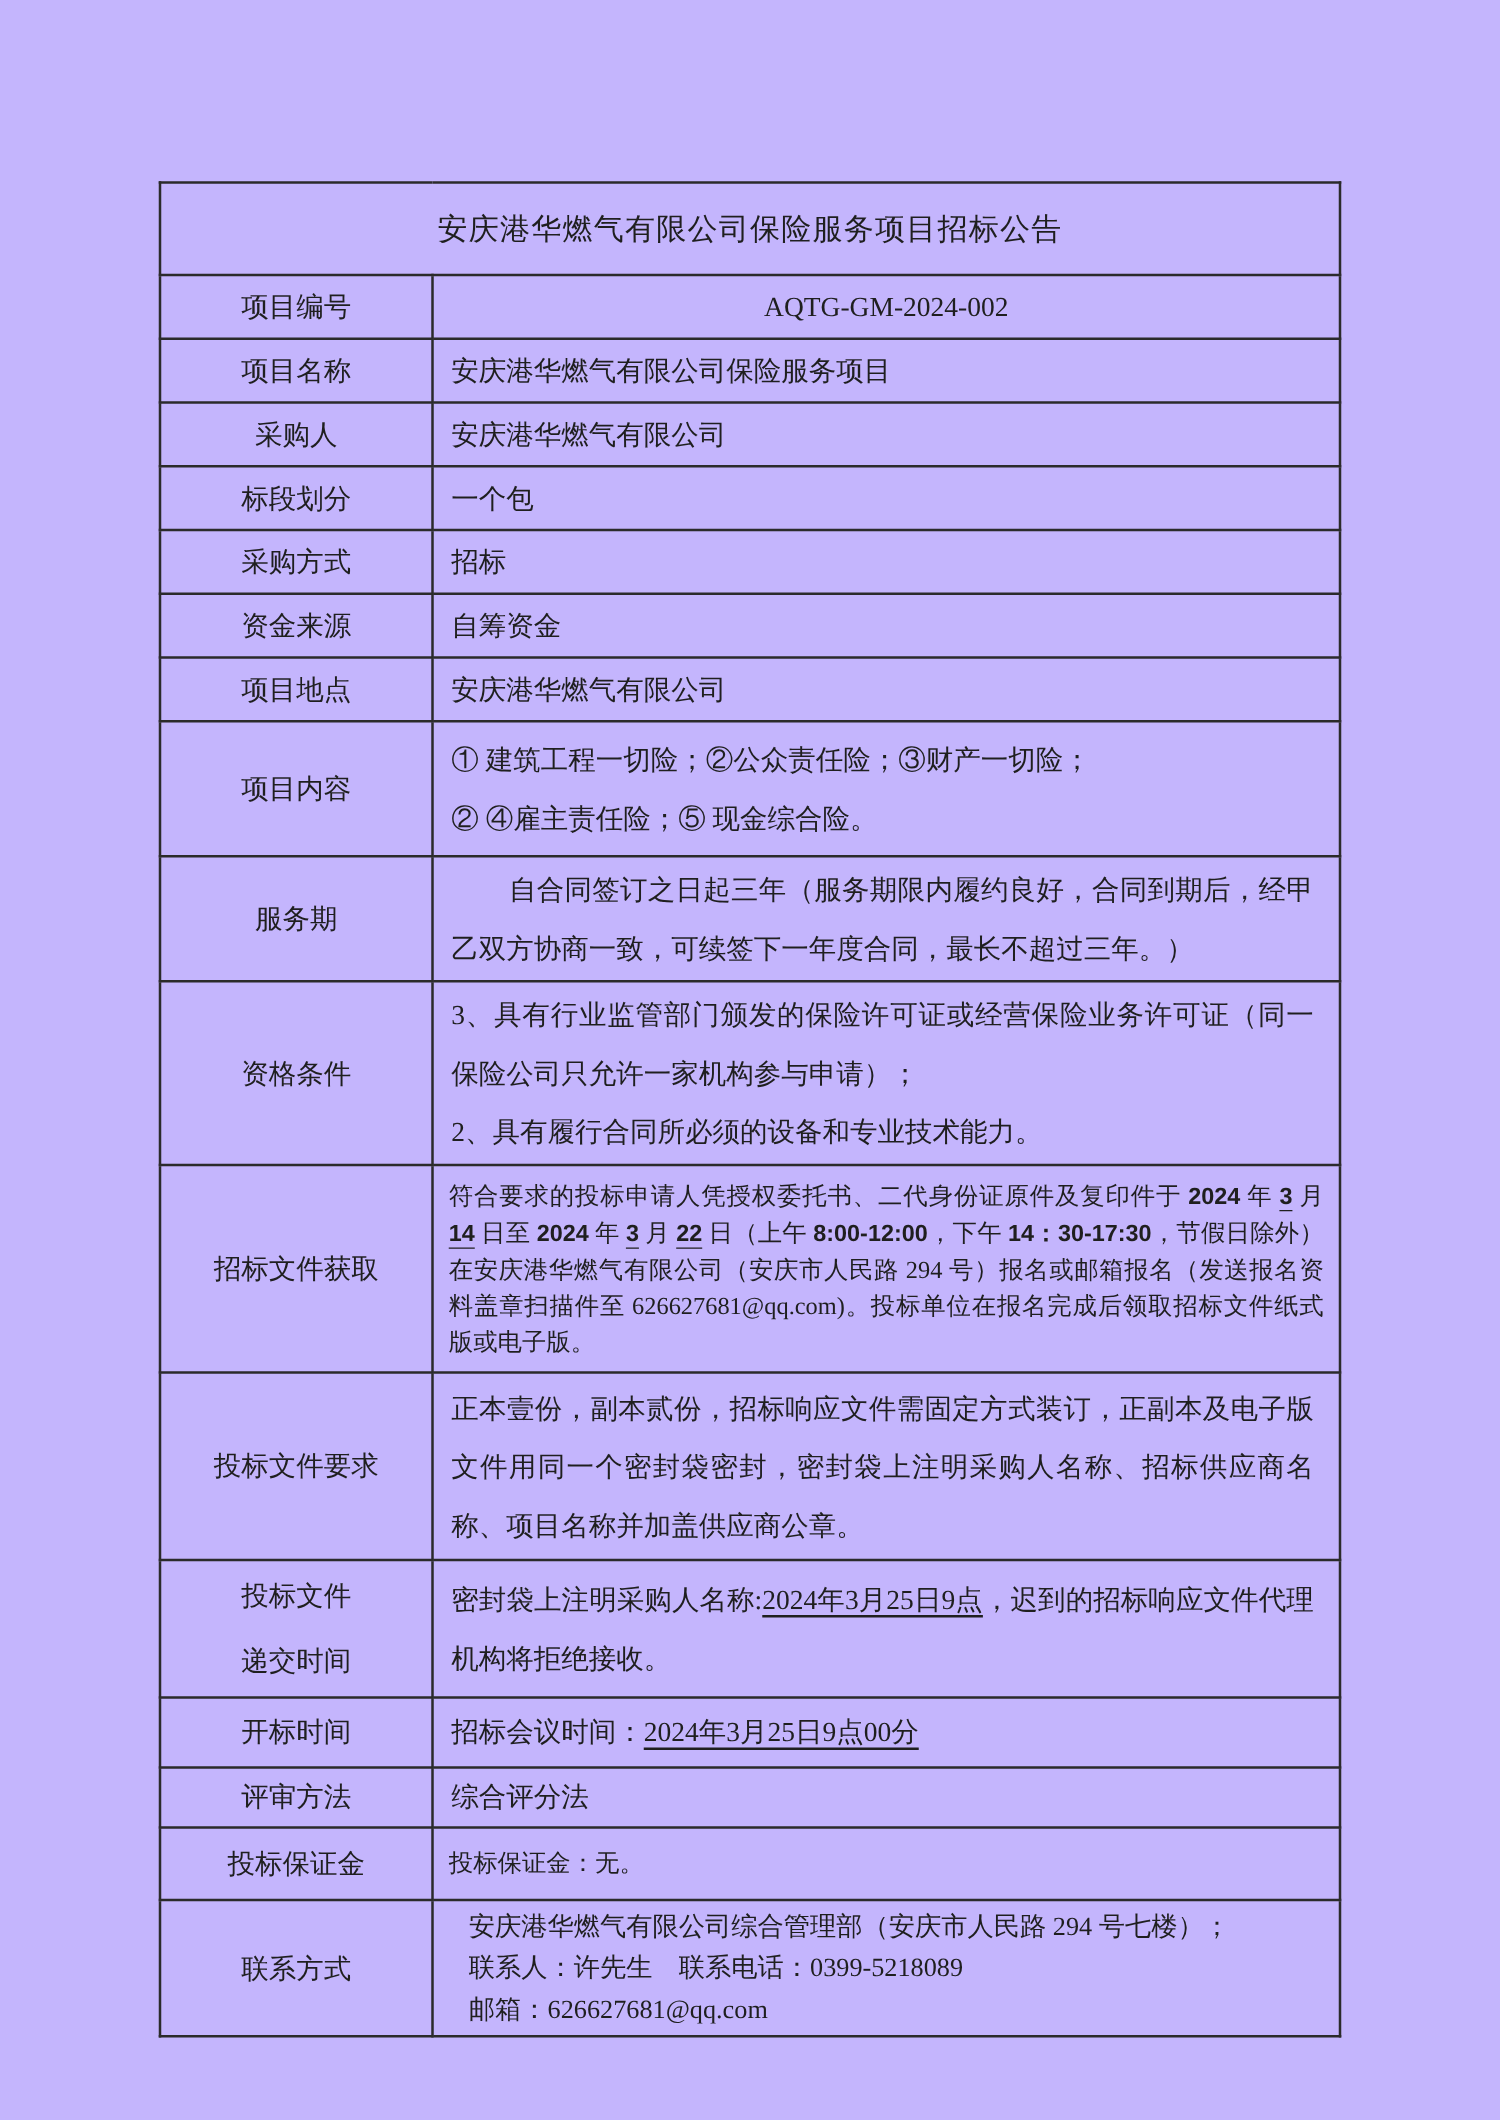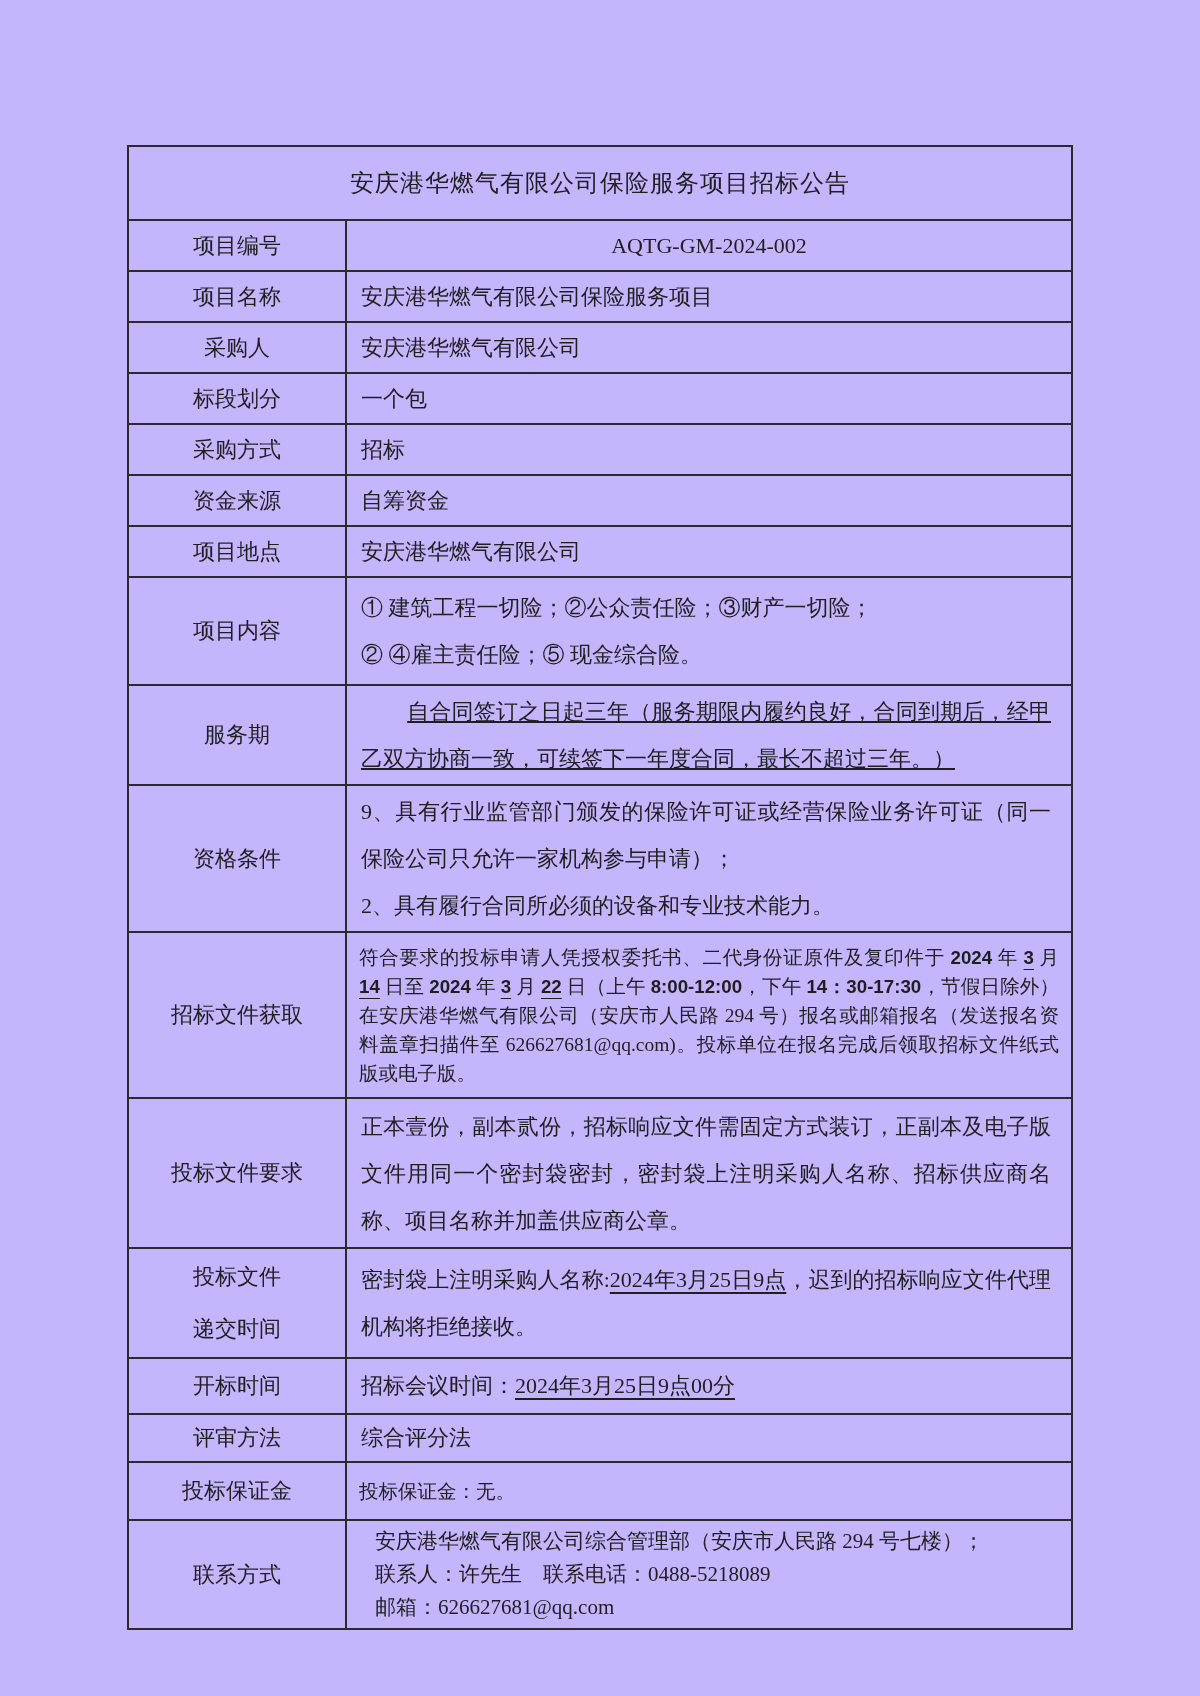--- a/index.html
+++ b/index.html
@@ -57,21 +57,21 @@
   tr:nth-child(12) td { height: 152px; }
   tr:nth-child(13) td { height: 144px; }
   tr:nth-child(14) td { height: 100px; margin-top: 48px; }
   tr:nth-child(15) td { height: 50px; }
   tr:nth-child(16) td { height: 42px; }
   tr:nth-child(17) td { height: 44px; }
   tr:nth-child(18) td { height: 94px; }
   
   tr.loose .value-cell p { line-height: 47px; text-align: justify; }
   tr.loose .label-cell div { line-height: 52px; }
-  tr.indent .value-cell p { text-indent: 2.1em; text-decoration: underline; }
+  tr.indent .value-cell p { text-indent: 2.1em; }
   tr.small .value-cell { font-size: 19.5px; padding: 6px 12px; }
   tr.small .value-cell p { line-height: 29px; text-align: justify; }
   tr.contact .value-cell { font-size: 21px; padding: 4px 28px; }
   tr.contact .value-cell p { line-height: 33px; }
   .u { text-decoration: underline; text-underline-offset: 5px; }
   .num { font-family: "Liberation Sans", "DejaVu Sans", sans-serif; font-weight: bold; font-size: 0.96em; }
 </style>
 </head>
 <body>
 
@@ -156,21 +156,21 @@
           </td>
           <td class="value-cell">
             <p><span>自合同签订之日起三年（服务期限内履约良好，合同到期后，经甲乙双方协商一致，可续签下一年度合同，最长不超过三年。）</span></p>
           </td>
         </tr>
         <tr class="loose">
           <td class="label-cell">
             <div>资格条件</div>
           </td>
           <td class="value-cell">
-            <p><span>9、具有行业监管部门颁发的保险许可证或经营保险业务许可证（同一保险公司只允许一家机构参与申请）；</span></p>
+            <p><span>3、具有行业监管部门颁发的保险许可证或经营保险业务许可证（同一保险公司只允许一家机构参与申请）；</span></p>
             <p><span>2、具有履行合同所必须的设备和专业技术能力。</span></p>
           </td>
         </tr>
         <tr class="small">
           <td class="label-cell">
             <div>招标文件获取</div>
           </td>
           <td class="value-cell">
             <p><span>符合要求的投标申请人凭授权委托书、二代身份证原件及复印件于 </span><span class="num">2024</span><span> 年 </span><span class="u num">3</span><span> 月 </span><span class="u num">14</span><span> 日至 </span><span class="num">2024</span><span> 年 </span><span class="u num">3</span><span> 月 </span><span class="u num">22</span><span> 日（上午 </span><span class="num">8:00-12:00</span><span>，下午 </span><span class="num">14：30-17:30</span><span>，节假日除外）在安庆港华燃气有限公司（安庆市人民路 294 号）报名或邮箱报名（发送报名资料盖章扫描件至 626627681@qq.com)。投标单位在报名完成后领取招标文件纸式版或电子版。</span></p>
           </td>
@@ -215,19 +215,19 @@
           <td class="value-cell">
             <p><span>投标保证金：无。</span></p>
           </td>
         </tr>
         <tr class="contact">
           <td class="label-cell">
             <div>联系方式</div>
           </td>
           <td class="value-cell">
             <p><span>安庆港华燃气有限公司综合管理部（安庆市人民路 294 号七楼）；</span></p>
-            <p><span>联系人：许先生　联系电话：0488-5218089</span></p>
+            <p><span>联系人：许先生　联系电话：0399-5218089</span></p>
             <p><span>邮箱：626627681@qq.com</span></p>
           </td>
         </tr>
       </tbody>
   </table>
 </div>
 
 </body></html>

